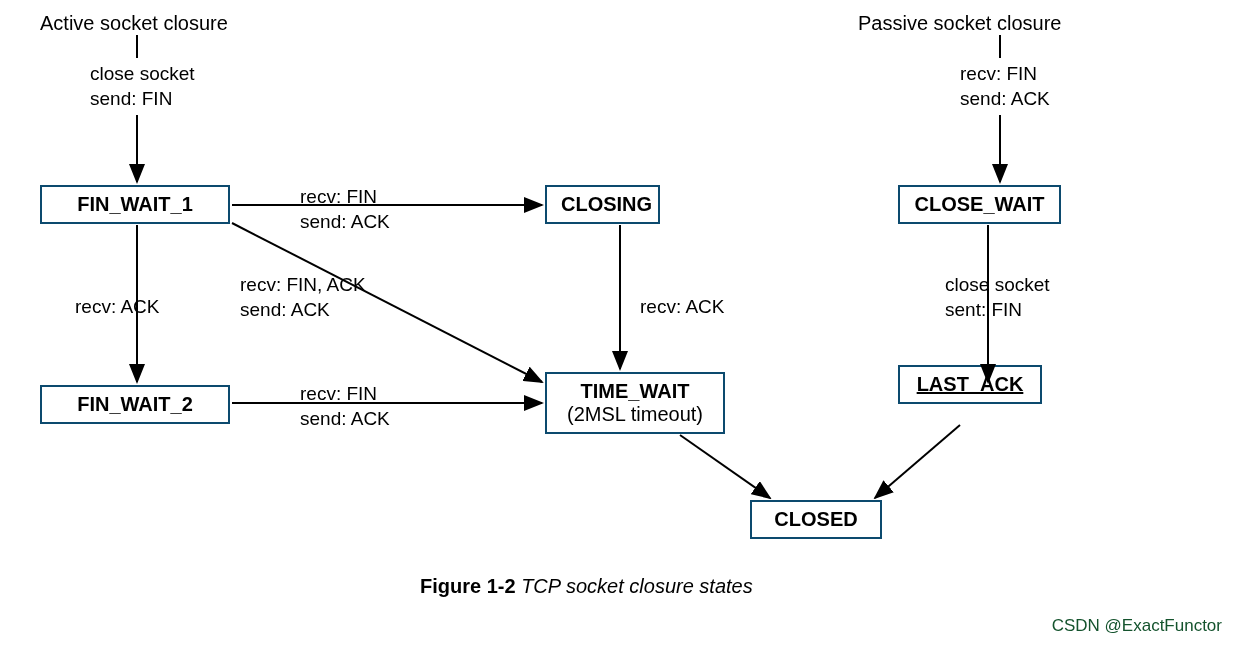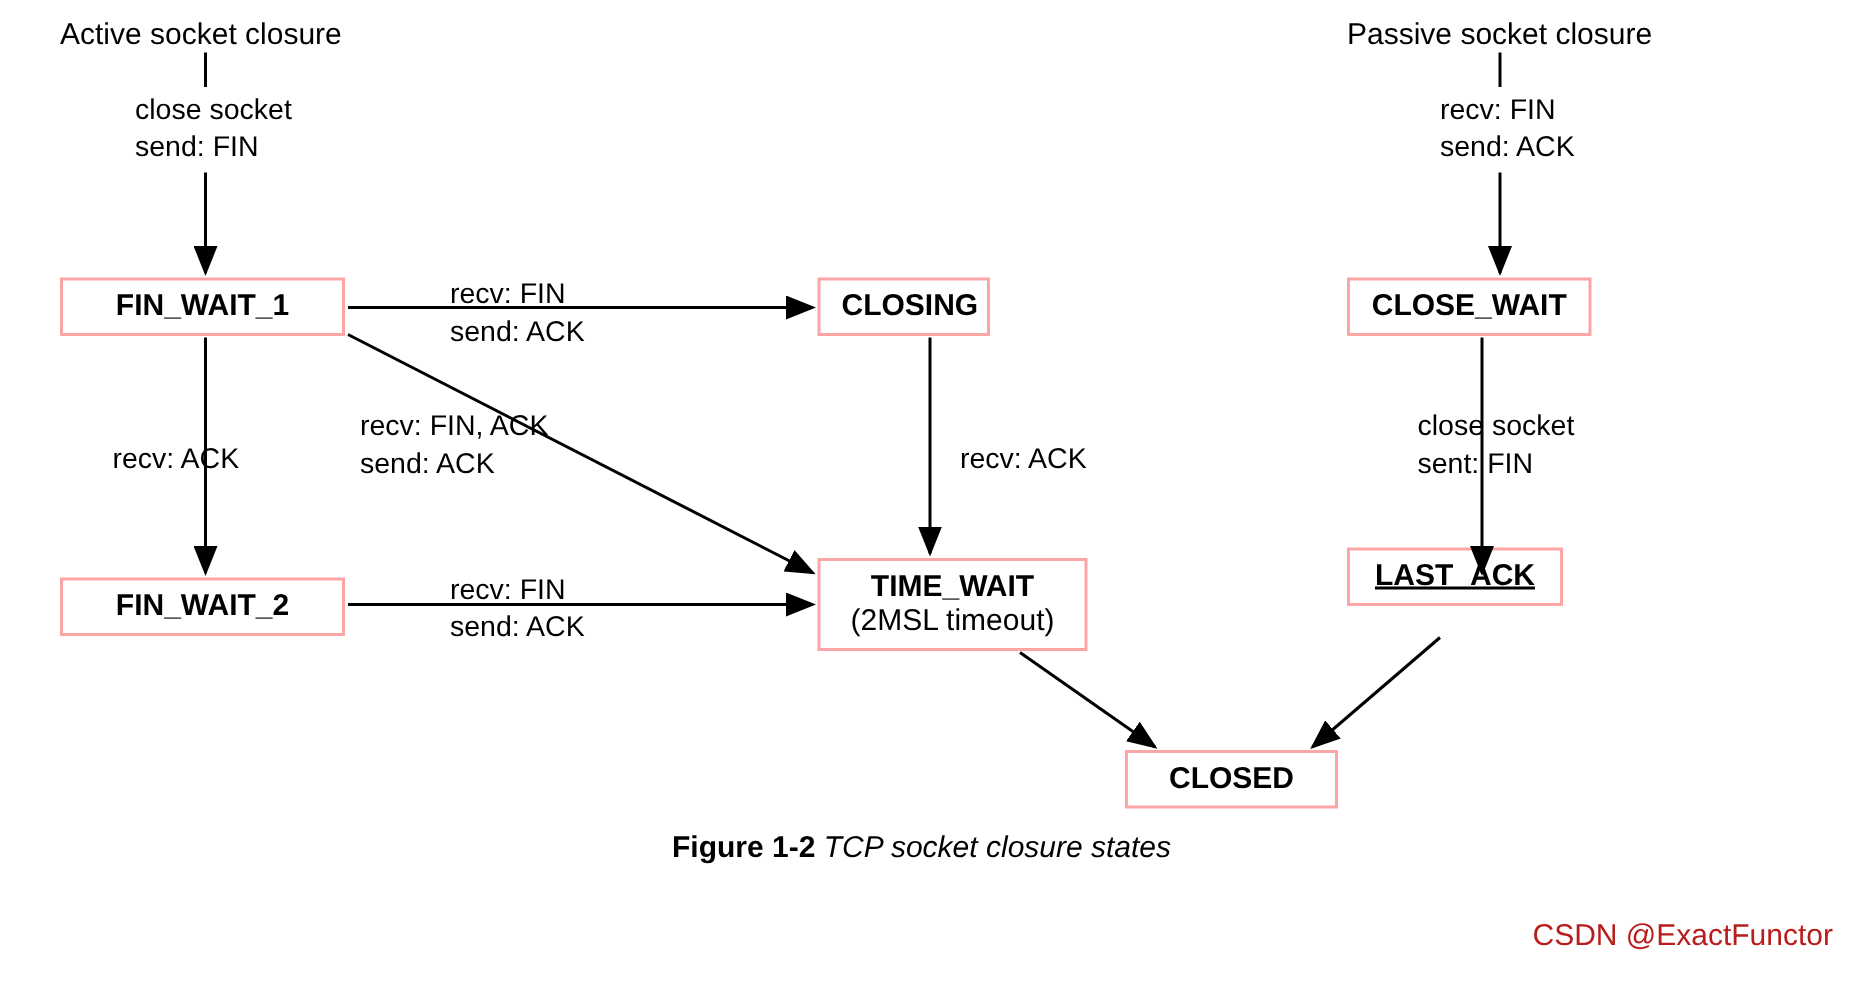--- a/index.html
+++ b/index.html
@@ -15,56 +15,56 @@
       background: #fff;
       color: #000;
     }
     .label {
       position: absolute;
       font-size: 20px;
       white-space: nowrap;
     }
     .state-box {
       position: absolute;
-      border: 2px solid #fca5a5;
+      border: 2px solid #0c4a6e;
       padding: 6px 14px;
       font-size: 20px;
       font-weight: bold;
       text-align: center;
       background: #fff;
     }
     .edge-label {
       position: absolute;
       font-size: 19px;
       line-height: 1.3;
     }
     .caption {
       position: absolute;
       font-size: 20px;
       text-align: center;
     }
     .watermark {
       position: absolute;
-      font-size: 20px;
-      color: #b91c1c;
+      font-size: 17px;
+      color: #14532d;
     }
     svg.arrows {
       position: absolute;
       left: 0;
       top: 0;
       width: 1242px;
       height: 654px;
       pointer-events: none;
     }
   </style>
 </head>
 <body>
 
 <div class="label" style="left:40px; top:12px;">Active socket closure</div>
-<div class="label" style="left:898px; top:12px;text-align:right;">Passive socket closure</div>
+<div class="label" style="left:858px; top:12px;text-align:right;">Passive socket closure</div>
 
 <div class="state-box" style="left:40px; top:185px; width:190px;">
   <span>FIN_WAIT_1</span>
 </div>
 
 <div class="state-box" style="left:40px; top:385px; width:190px;text-align:center;">
   <span>FIN_WAIT_2</span>
 </div>
 
 <div class="state-box" style="left:545px; top:185px; width:115px;">
@@ -77,21 +77,21 @@
 </div>
 
 <div class="state-box" style="left:898px; top:185px; width:163px;">
   <span>CLOSE_WAIT</span>
 </div>
 
 <div class="state-box" style="left:898px; top:365px; width:144px;text-decoration:underline;">
   <span>LAST_ACK</span>
 </div>
 
-<div class="state-box" style="left:750px; top:500px; width:142px;">
+<div class="state-box" style="left:750px; top:500px; width:132px;">
   <span>CLOSED</span>
 </div>
 
 <div class="edge-label" style="left:90px; top:62px;">
   <span>close socket</span><br>
   <span>send: FIN</span>
 </div>
 
 <div class="edge-label" style="left:960px; top:62px;">
   <span>recv: FIN</span><br>
@@ -119,21 +119,21 @@
 
 <div class="edge-label" style="left:640px; top:295px;">
   <span>recv: ACK</span>
 </div>
 
 <div class="edge-label" style="left:945px; top:273px;">
   <span>close socket</span><br>
   <span>sent: FIN</span>
 </div>
 
-<div class="caption" style="left:420px; top:554px;margin-left:28px;">
+<div class="caption" style="left:420px; top:575px;">
   <b><span>Figure 1-2</span></b>
   <i><span>TCP socket closure states</span></i>
 </div>
 
 <div class="watermark" style="right:20px; bottom:18px;">CSDN @ExactFunctor</div>
 
 <svg class="arrows">
   <defs>
     <marker id="arrowhead" markerWidth="10" markerHeight="8" refX="9" refY="4" orient="auto">
       <polygon points="0 0, 10 4, 0 8" fill="#000"></polygon>

